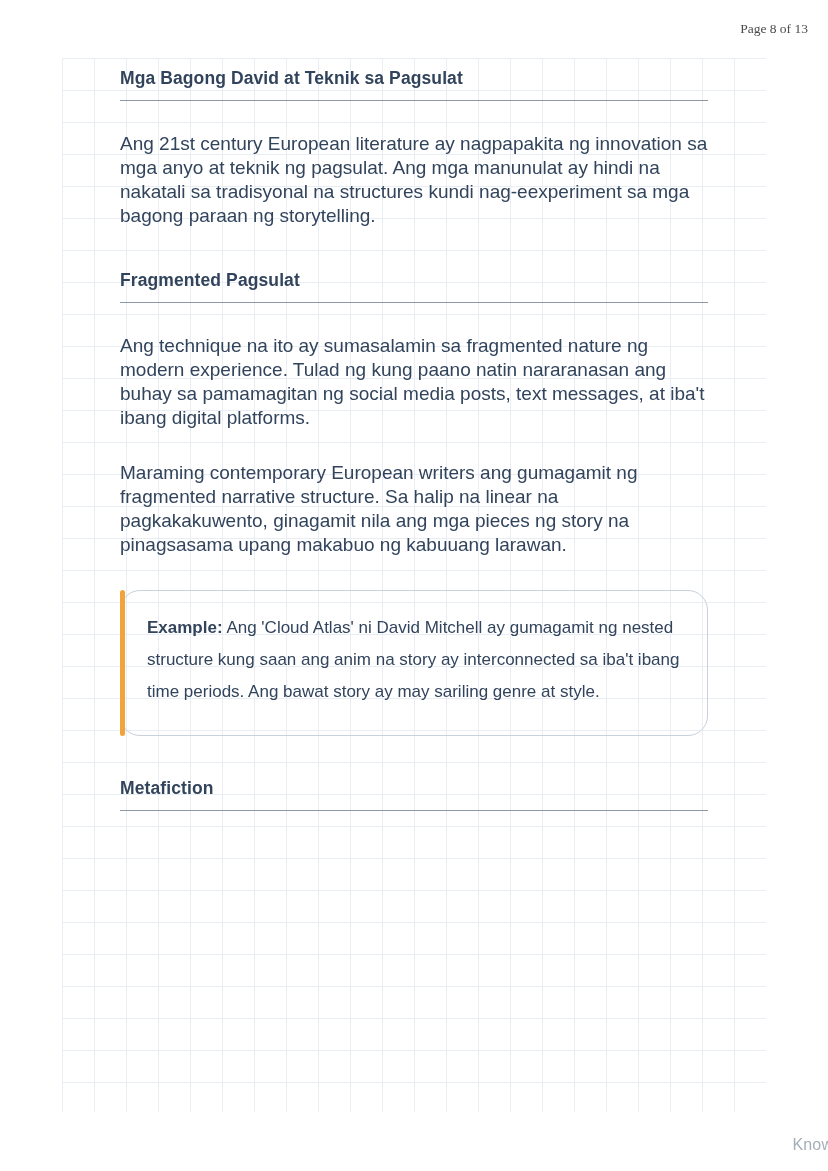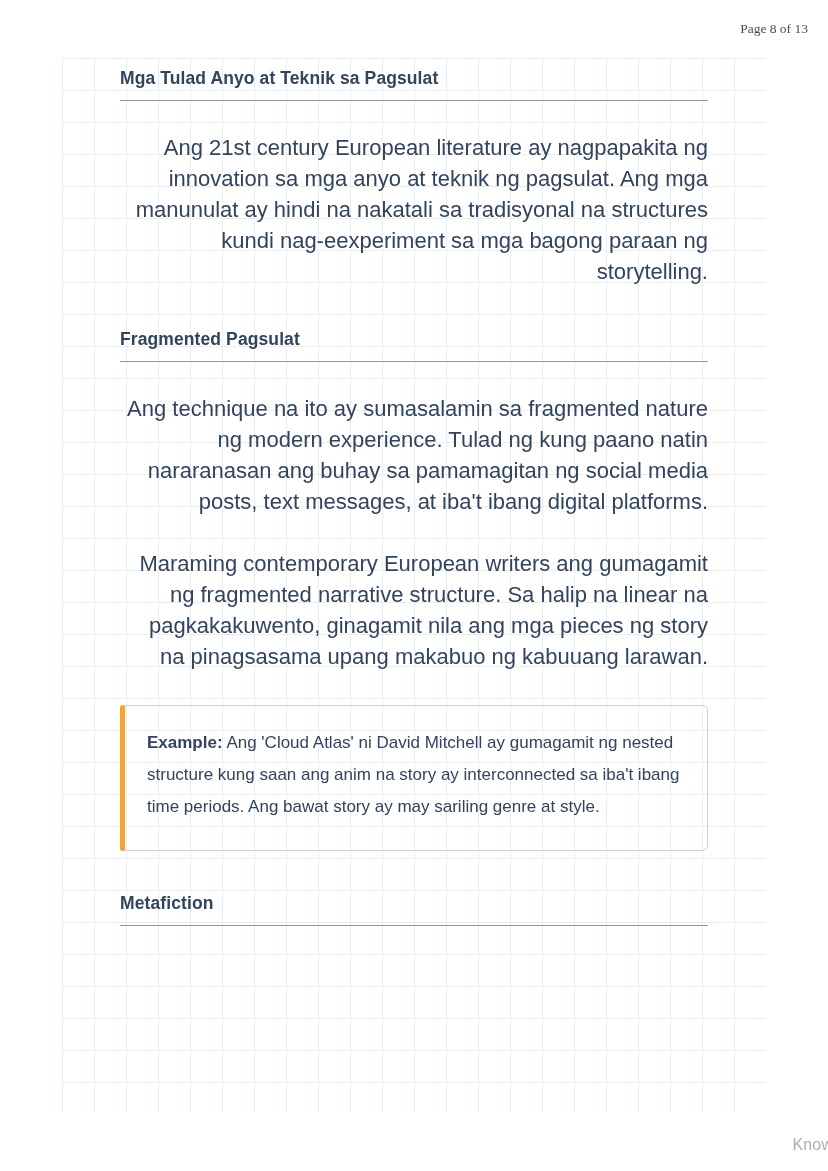--- a/index.html
+++ b/index.html
@@ -42,30 +42,29 @@
     font-weight: bold;
     color: #32445c;
     letter-spacing: 0.1px;
   }
   .rule {
     height: 1px;
     background: #8e99a8;
     margin-top: 11px;
   }
   .body-par {
-    font-size: 22px;
-    line-height: 31px;
+    font-size: 19px;
+    line-height: 24px;
     margin: 31px 0 0 0;
-    text-align: right;
   }
   .example-box {
     position: relative;
     margin-top: 33px;
     border: 1px solid #c9d1d9;
-    border-radius: 5px;
+    border-radius: 20px;
     padding: 21px 26px 27px 26px;
     background: transparent;
   }
   .example-accent {
     position: absolute;
     left: -1px;
     top: -1px;
     bottom: -1px;
     width: 5px;
     background: #f2a43c;
@@ -91,21 +90,21 @@
 </head>
 <body>
 
 <div class="page">
 
   <div class="page-indicator">Page 8 of 13</div>
 
   <div class="canvas">
 
     <div class="section">
-      <h2 class="section-title">Mga Tulad Anyo at Teknik sa Pagsulat</h2>
+      <h2 class="section-title">Mga Bagong David at Teknik sa Pagsulat</h2>
       <div class="rule"></div>
       <p class="body-par">Ang 21st century European literature ay nagpapakita ng innovation sa mga anyo at teknik ng pagsulat. Ang mga manunulat ay hindi na nakatali sa tradisyonal na structures kundi nag-eexperiment sa mga bagong paraan ng storytelling.</p>
     </div>
 
     <div class="section">
       <h2 class="section-title">Fragmented Pagsulat</h2>
       <div class="rule"></div>
       <p class="body-par">Ang technique na ito ay sumasalamin sa fragmented nature ng modern experience. Tulad ng kung paano natin nararanasan ang buhay sa pamamagitan ng social media posts, text messages, at iba't ibang digital platforms.</p>
       <p class="body-par">Maraming contemporary European writers ang gumagamit ng fragmented narrative structure. Sa halip na linear na pagkakakuwento, ginagamit nila ang mga pieces ng story na pinagsasama upang makabuo ng kabuuang larawan.</p>
 

